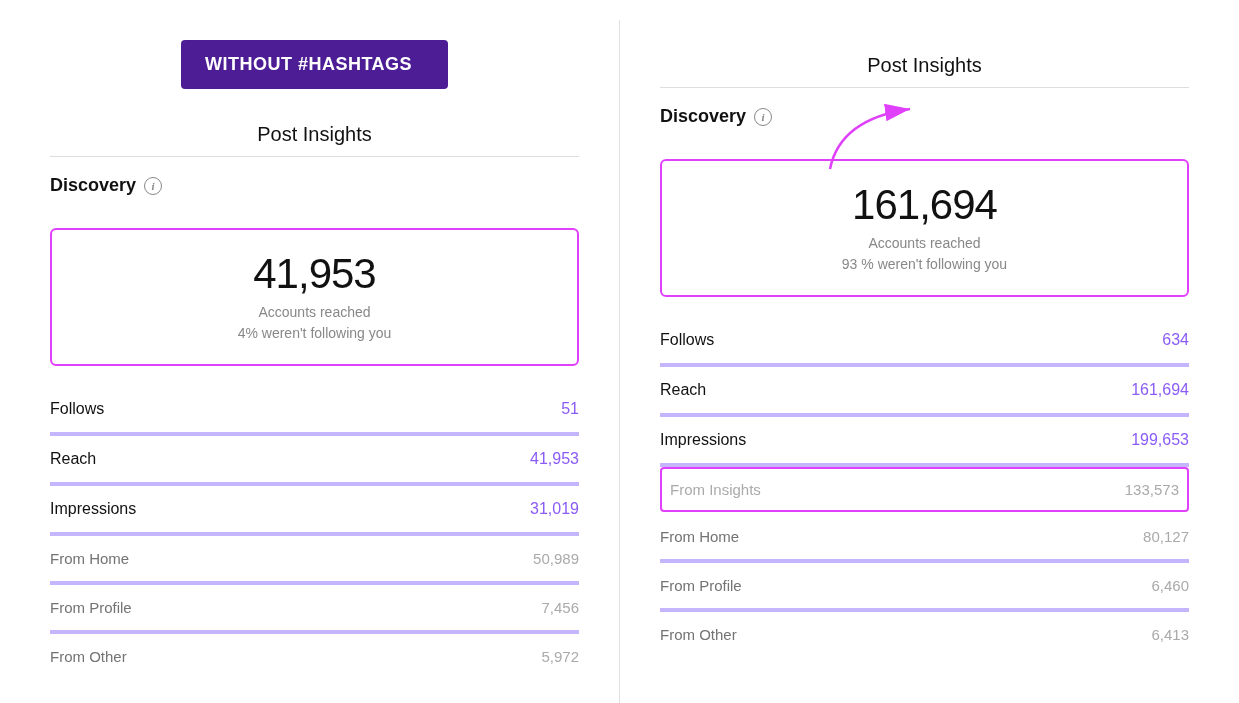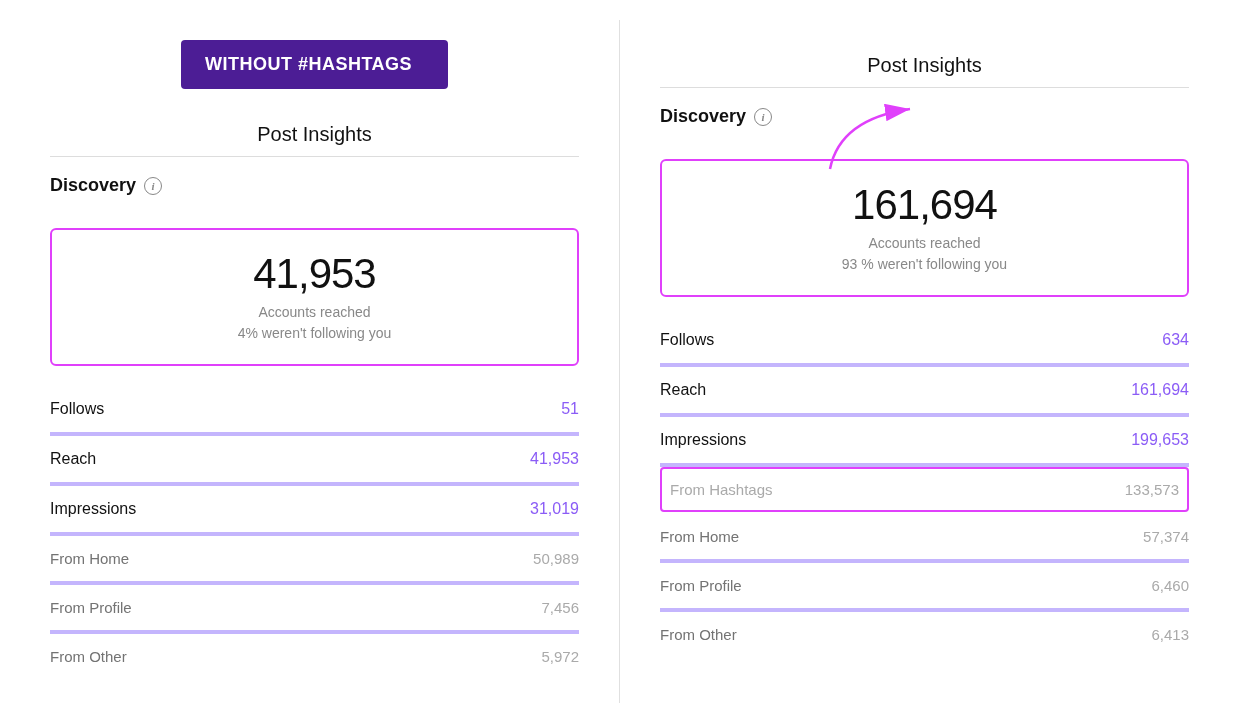--- a/index.html
+++ b/index.html
@@ -224,26 +224,26 @@
     </div>
     <div class="stat-row">
       <span class="stat-label">Reach</span>
       <span class="stat-value">161,694</span>
     </div>
     <div class="stat-row">
       <span class="stat-label">Impressions</span>
       <span class="stat-value">199,653</span>
     </div>
     <div class="highlighted-row">
-      <span class="stat-label">From Hashtags</span>
+      <span class="stat-label">From Insights</span>
       <span class="stat-value">133,573</span>
     </div>
     <div class="stat-row">
       <span class="stat-label sub">From Home</span>
-      <span class="stat-value sub">57,374</span>
+      <span class="stat-value sub">80,127</span>
     </div>
     <div class="stat-row">
       <span class="stat-label sub">From Profile</span>
       <span class="stat-value sub">6,460</span>
     </div>
     <div class="stat-row">
       <span class="stat-label sub">From Other</span>
       <span class="stat-value sub">6,413</span>
     </div>
   </div>

